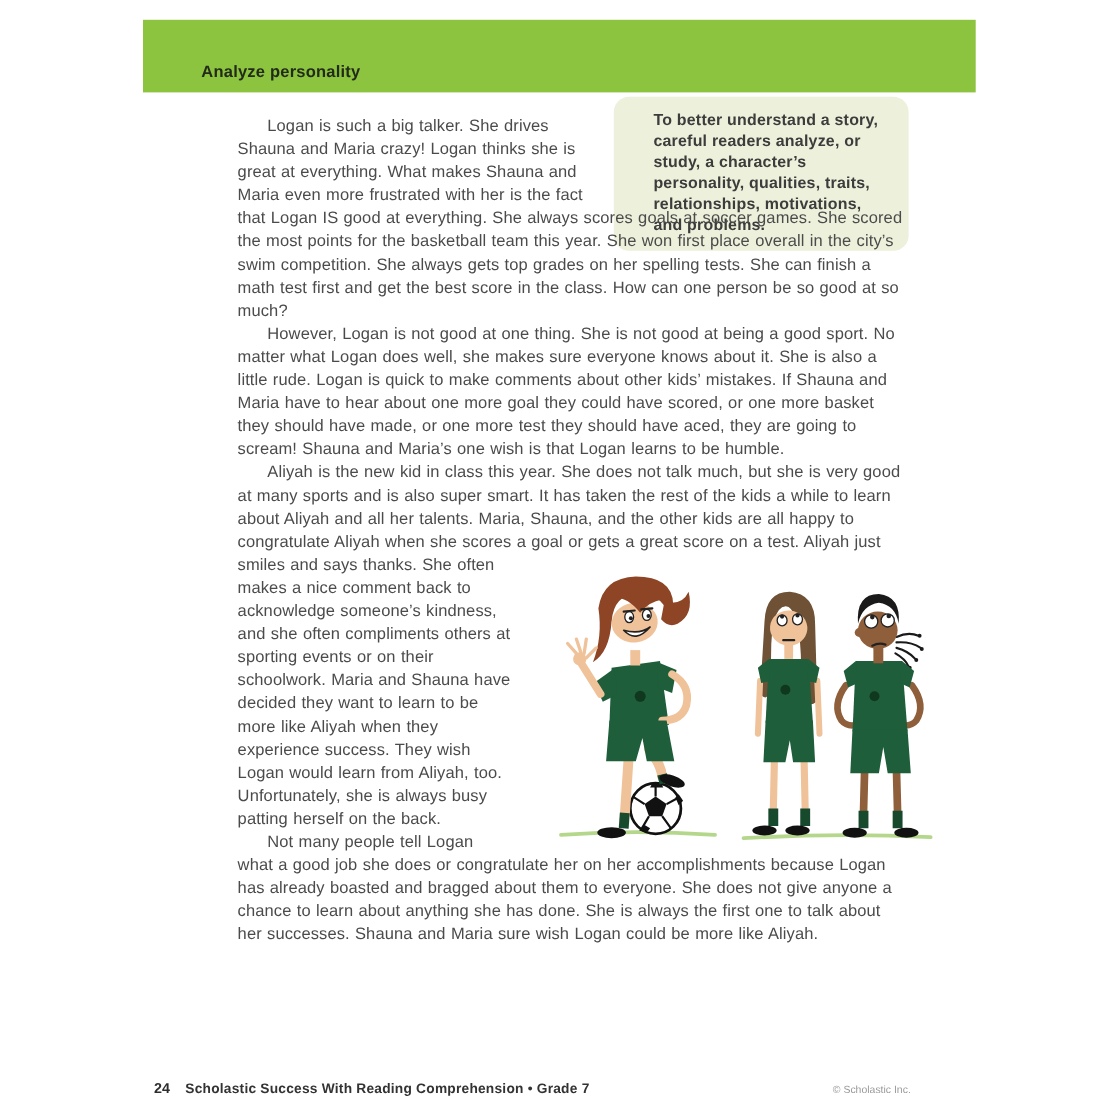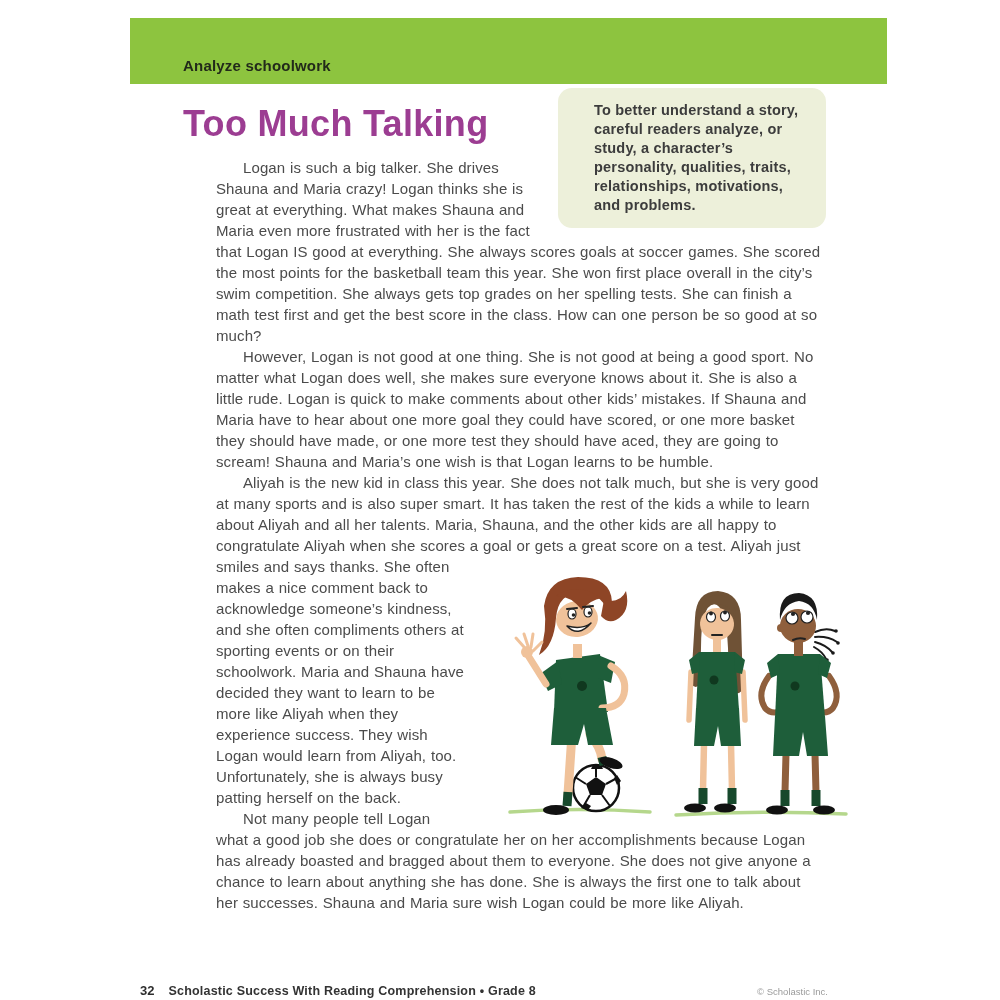--- a/index.html
+++ b/index.html
@@ -76,27 +76,26 @@
   .ball-patch{fill:#111;}
   .ball-line{stroke:#111;stroke-width:2;fill:none;}
   .st-ground{stroke:var(--ground-green,#b5d78c);stroke-width:3.5;fill:none;stroke-linecap:round;}
 </style>
 </head>
 <body>
 
 <div class="page">
 
   <div class="header-bar">
-    <p class="header-label">Analyze schoolwork</p>
+    <p class="header-label">Analyze personality</p>
   </div>
 
   <div class="callout"><span>To better understand a story, careful readers </span><b>analyze</b><span>, or study, a character’s personality, qualities, traits, relationships, motivations, and problems.</span></div>
 
   <div class="content">
-    <h1 class="page-title">Too Much Talking</h1>
 
     <div class="story">
       <span class="callout-spacer"></span>
       <p>Logan is such a big talker. She drives Shauna and Maria crazy! Logan thinks she is great at everything. What makes Shauna and Maria even more frustrated with her is the fact that Logan IS good at everything. She always scores goals at soccer games. She scored the most points for the basketball team this year. She won first place overall in the city’s swim competition. She always gets top grades on her spelling tests. She can finish a math test first and get the best score in the class. How can one person be so good at so much?</p>
       <p>However, Logan is not good at one thing. She is not good at being a good sport. No matter what Logan does well, she makes sure everyone knows about it. She is also a little rude. Logan is quick to make comments about other kids’ mistakes. If Shauna and Maria have to hear about one more goal they could have scored, or one more basket they should have made, or one more test they should have aced, they are going to scream! Shauna and Maria’s one wish is that Logan learns to be humble.</p>
       <p>
         <span>Aliyah is the new kid in class this year. She does not talk much, but she is very good at many sports and is also super smart. It has taken the rest of the kids a while to learn about Aliyah and all her talents. Maria, Shauna, and the other kids are all happy to congratulate Aliyah when she scores a goal or gets a great score on a test. Aliyah just smiles and says</span>
         <span class="illo">
           <svg viewBox="0 0 352 258" width="352" height="258">
 
@@ -192,18 +191,18 @@
             </g>
           </svg>
         </span>
         <span>thanks. She often makes a nice comment back to acknowledge someone’s kindness, and she often compliments others at sporting events or on their schoolwork. Maria and Shauna have decided they want to learn to be more like Aliyah when they experience success. They wish Logan would learn from Aliyah, too. Unfortunately, she is always busy patting herself on the back.</span>
       </p>
       <p>Not many people tell Logan what a good job she does or congratulate her on her accomplishments because Logan has already boasted and bragged about them to everyone. She does not give anyone a chance to learn about anything she has done. She is always the first one to talk about her successes. Shauna and Maria sure wish Logan could be more like Aliyah.</p>
     </div>
   </div>
 
   <div class="footer">
-    <span class="page-num">32</span>
-    <span class="book-title">Scholastic Success With Reading Comprehension • Grade 8</span>
+    <span class="page-num">24</span>
+    <span class="book-title">Scholastic Success With Reading Comprehension • Grade 7</span>
     <span class="copyright">© Scholastic Inc.</span>
   </div>
 
 </div>
 
 </body></html>

